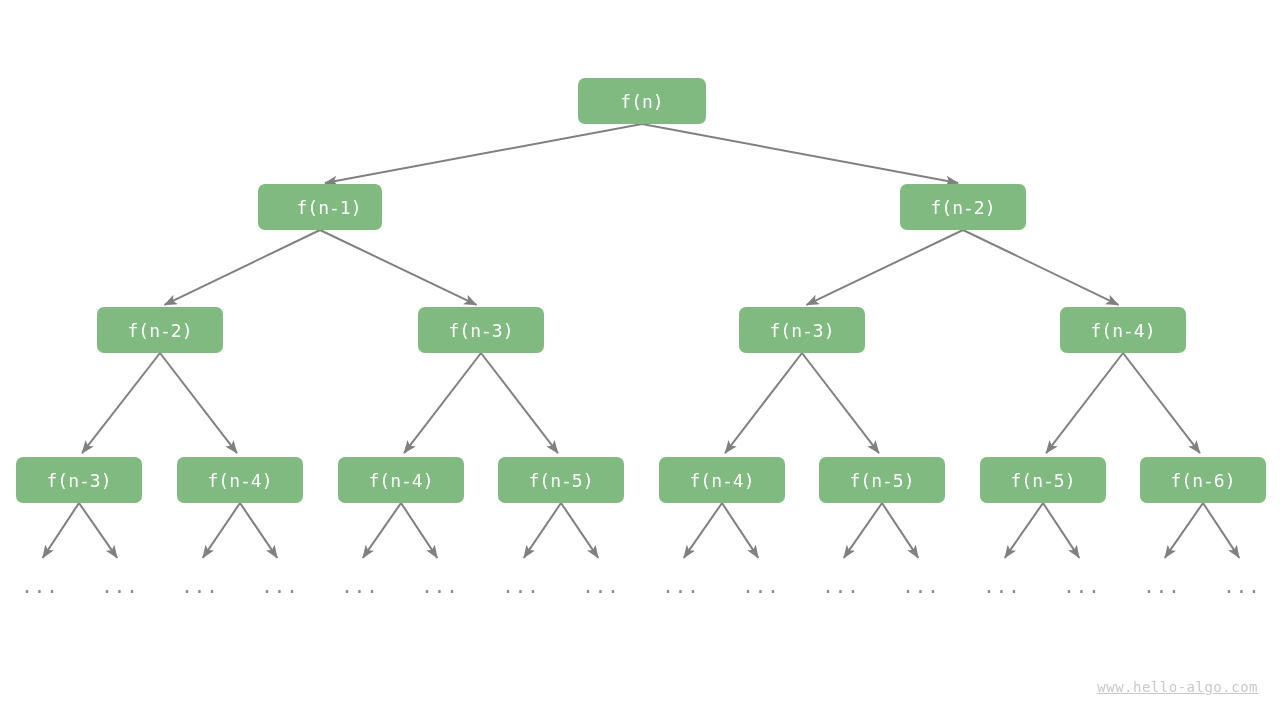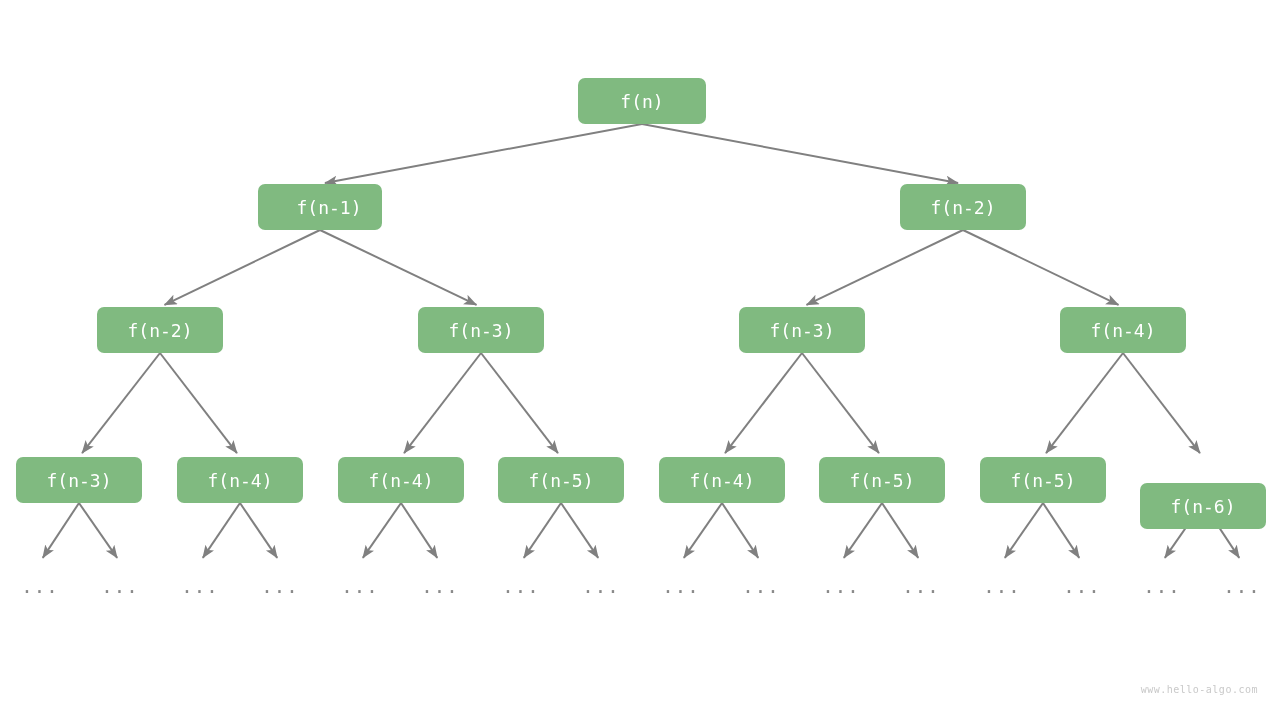--- a/index.html
+++ b/index.html
@@ -52,23 +52,24 @@
     letter-spacing: 1px;
     transform: translate(-50%, -50%);
     user-select: none;
   }
   #watermark {
     position: absolute;
     right: 22px;
     bottom: 25px;
     color: #c9c9c9;
     font-family: "DejaVu Sans Mono", "Liberation Mono", monospace;
-    font-size: 10px;
+    font-size: 14px;
     letter-spacing: 0.5px;
     user-select: none;
+    text-decoration: underline;
   }
 </style>
 </head>
 <body>
 
 <div id="canvas">
 
   <svg id="edge-layer" width="1280" height="720" viewBox="0 0 1280 720" xmlns="http://www.w3.org/2000/svg">
       <defs>
         <marker id="arrowhead" markerWidth="7" markerHeight="7" refX="6.2" refY="2.6" orient="auto" markerUnits="strokeWidth">
@@ -143,21 +144,21 @@
       </div>
       <div class="node" style="left: 659px; top: 457px; width: 126px; height: 46px; background: rgb(128, 186, 128); color: rgb(255, 255, 255);">
         <span>f(n-4)</span>
       </div>
       <div class="node" style="left: 819px; top: 457px; width: 126px; height: 46px; background: rgb(128, 186, 128); color: rgb(255, 255, 255);">
         <span>f(n-5)</span>
       </div>
       <div class="node" style="left: 980px; top: 457px; width: 126px; height: 46px; background: rgb(128, 186, 128); color: rgb(255, 255, 255);">
         <span>f(n-5)</span>
       </div>
-      <div class="node" style="left: 1140px; top: 483px; width: 126px; height: 46px; background: rgb(128, 186, 128); color: rgb(255, 255, 255);">
+      <div class="node" style="left: 1140px; top: 457px; width: 126px; height: 46px; background: rgb(128, 186, 128); color: rgb(255, 255, 255);">
         <span>f(n-6)</span>
       </div>
     </div>
 
   <div id="ellipsis-layer">
       <div class="ellipsis" style="left: 40px; top: 586px; color: rgb(138, 138, 138);">...</div>
       <div class="ellipsis" style="left: 120px; top: 586px; color: rgb(138, 138, 138);">...</div>
       <div class="ellipsis" style="left: 200px; top: 586px; color: rgb(138, 138, 138);">...</div>
       <div class="ellipsis" style="left: 280px; top: 586px; color: rgb(138, 138, 138);">...</div>
       <div class="ellipsis" style="left: 360px; top: 586px; color: rgb(138, 138, 138);">...</div>

